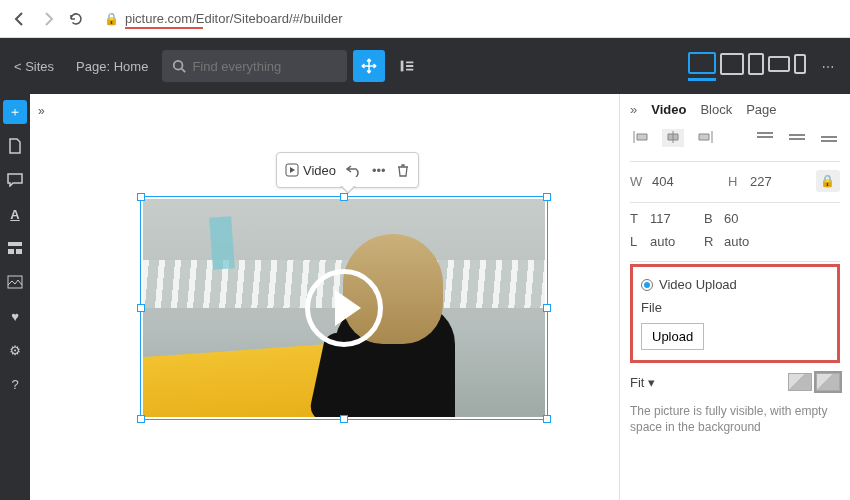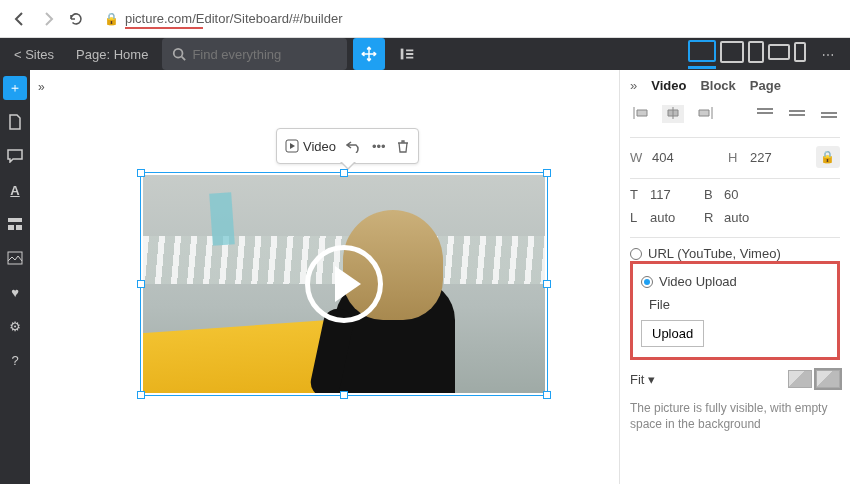--- a/index.html
+++ b/index.html
@@ -3,21 +3,21 @@
 <meta charset="utf-8">
 <style>
 *{box-sizing:border-box;margin:0;padding:0;font-family:Arial,Helvetica,sans-serif;}
 body{width:850px;height:500px;overflow:hidden;background:#fff;font-size:13px;color:#333;}
 .browser-bar{height:38px;display:flex;align-items:center;padding:0 10px;gap:8px;border-bottom:1px solid #ddd;}
 .nav-btn{width:20px;height:20px;display:flex;align-items:center;justify-content:center;color:#555;cursor:pointer;}
 .url-box{flex:0 0 auto;display:flex;align-items:center;gap:6px;margin-left:10px;}
 .lock{color:#5a5a5a;font-size:12px;}
 .url-text{color:#5a5a5a;position:relative;}
 .url-underline{position:absolute;left:0;bottom:-3px;height:2px;background:#d9534f;}
-.app-bar{height:32px;background:#2e2f33;display:flex;align-items:center;color:#ddd;padding:0 6px;gap:6px;}
+.app-bar{height:56px;background:#2e2f33;display:flex;align-items:center;color:#ddd;padding:0 6px;gap:6px;}
 .app-link{color:#bbb;padding:0 8px;cursor:pointer;font-size:13px;}
 .search-box{display:flex;align-items:center;background:#44464c;border-radius:4px;height:32px;padding:0 10px;gap:6px;width:185px;}
 .search-box input{background:transparent;border:none;color:#ccc;outline:none;width:140px;font-size:13px;}
 .sq-btn{width:32px;height:32px;display:flex;align-items:center;justify-content:center;color:#ccc;cursor:pointer;border-radius:3px;}
 .sq-btn.blue{background:#1ea0f3;color:#fff;}
 .spacer{flex:1;}
 .dev-icons{display:flex;align-items:center;gap:4px;}
 .dev-icon{width:24px;height:22px;border:2px solid #ccc;border-radius:2px;}
 .dev-icon.active{border-color:#1ea0f3;}
 .dev-icon.wide{width:28px;}
@@ -46,36 +46,36 @@
 .hair{position:absolute;left:30px;top:0;width:100px;height:110px;border-radius:50px 50px 40px 40px;background:linear-gradient(#cbb07a,#a8894f);}
 .torso{position:absolute;left:22px;top:70px;width:120px;height:130px;background:#111;border-radius:40px 40px 10px 10px;}
 .arm{position:absolute;left:4px;top:98px;width:30px;height:90px;background:#111;border-radius:18px;transform:rotate(12deg);}
 .board{position:absolute;left:-20px;bottom:-10px;width:330px;height:80px;background:linear-gradient(#f2c230,#e6ae17);border-radius:60px 180px 20px 60px;transform:rotate(-4deg);}
 .board-stripe{position:absolute;left:68px;top:18px;width:22px;height:52px;background:rgba(120,200,210,.7);transform:rotate(-4deg);}
 .play{position:absolute;left:50%;top:50%;width:78px;height:78px;margin:-39px 0 0 -39px;border:5px solid #fff;border-radius:50%;display:flex;align-items:center;justify-content:center;}
 .play:after{content:"";margin-left:8px;border-left:26px solid #fff;border-top:18px solid transparent;border-bottom:18px solid transparent;}
 .right-panel{width:230px;padding:8px 10px 10px 10px;font-size:13px;color:#444;overflow:hidden;}
 .rp-head{display:flex;align-items:center;gap:14px;margin-bottom:12px;}
 .rp-head .exp{color:#666;cursor:pointer;}
-.rp-tab{color:#555;cursor:pointer;font-weight:bold;}
+.rp-tab{color:#555;cursor:pointer;}
 .rp-tab.active{font-weight:bold;color:#222;}
 .align-row{display:flex;gap:10px;margin-bottom:14px;font-size:14px;color:#888;}
 .align-btn{width:22px;height:18px;display:flex;align-items:center;justify-content:center;cursor:pointer;border-bottom:2px solid transparent;}
 .align-btn.sel{background:#eee;}
 .align-row .grp2{margin-left:auto;display:flex;gap:10px;}
 .dim-row{display:flex;align-items:center;gap:6px;margin-bottom:10px;color:#555;}
 .dim-row .lab{width:16px;color:#777;}
 .dim-row .val{width:44px;}
 .dim-row .lock{margin-left:auto;width:24px;height:22px;background:#eee;border-radius:3px;display:flex;align-items:center;justify-content:center;color:#888;}
 .pos-grid{display:grid;grid-template-columns:20px 54px 20px 54px;row-gap:8px;margin-bottom:12px;color:#555;}
 .radio-row{display:flex;align-items:center;gap:6px;margin:4px 0 6px;color:#444;cursor:pointer;}
 .radio{width:12px;height:12px;border:1px solid #777;border-radius:50%;display:inline-block;position:relative;}
 .radio.on:after{content:"";position:absolute;inset:2px;background:#1ea0f3;border-radius:50%;}
 .hl-box{border:3px solid #d9534f;padding:6px 8px 10px;margin-top:-6px;}
-.file-row{display:flex;align-items:center;gap:10px;margin:8px 8px;}
+.file-row{display:flex;align-items:center;gap:10px;margin:8px 0;}
 .file-row .fn{margin-left:auto;color:#333;}
 .upload-btn{border:1px solid #bbb;padding:5px 10px;background:#fff;cursor:pointer;font-size:13px;}
 .fit-row{display:flex;align-items:center;gap:6px;margin-top:10px;}
 .fit-thumbs{margin-left:auto;display:flex;gap:4px;}
 .thumb{width:24px;height:18px;border:1px solid #aaa;background:linear-gradient(135deg,#ddd 40%,#bbb 40%);}
 .thumb.sel{outline:2px solid #999;}
 .desc{color:#8a8a8a;font-size:12px;margin-top:12px;line-height:1.35;}
 hr.sep{border:none;border-top:1px solid #e3e3e3;margin:8px 0;}
 svg{display:block;}
 </style>
@@ -292,24 +292,20 @@
       <span>117</span>
       <span>B</span>
       <span>60</span>
       <span>L</span>
       <span>auto</span>
       <span>R</span>
       <span>auto</span>
     </div>
     <hr class="sep">
 
-    <div class="radio-row">
-      <span class="radio"></span>
-      <span>URL (YouTube, Vimeo)</span>
-    </div>
 
     <div class="hl-box">
       <div class="radio-row">
         <span class="radio on"></span>
         <span>Video Upload</span>
       </div>
       <div class="file-row">
         <span>File</span>
       </div>
       <button class="upload-btn">Upload</button>

